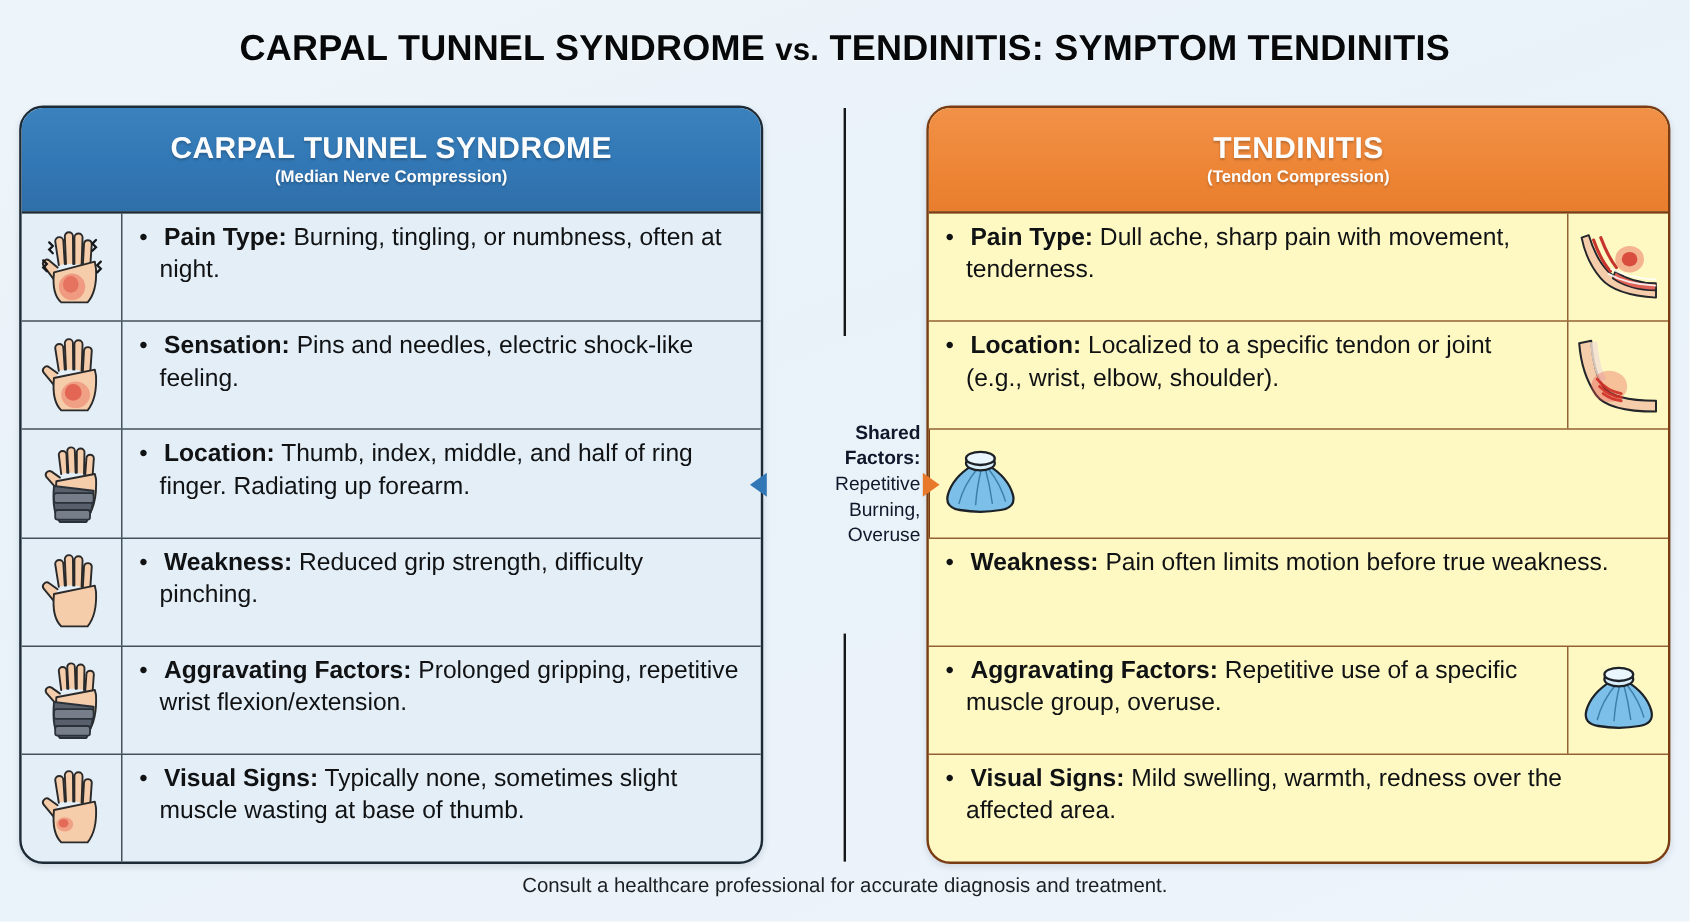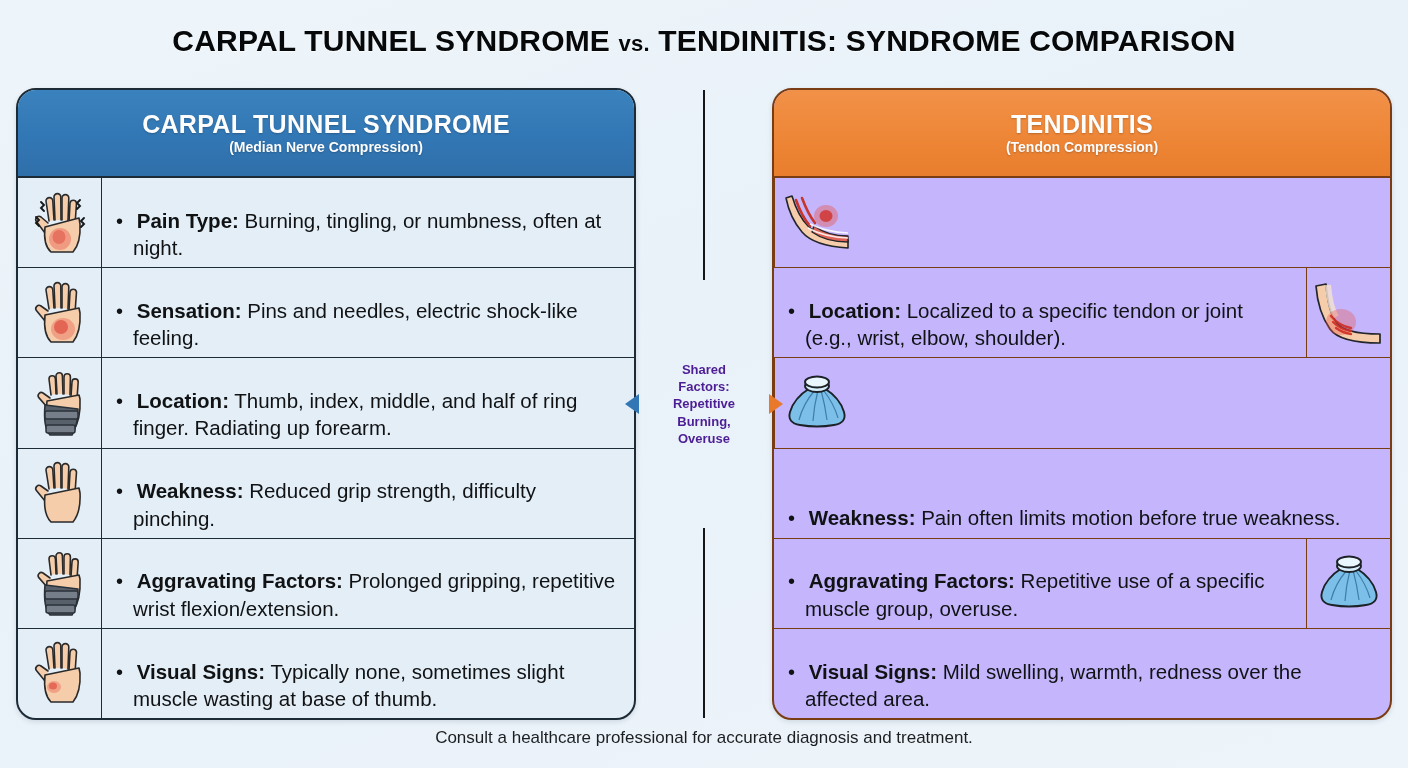--- a/index.html
+++ b/index.html
@@ -22,21 +22,21 @@
     font-size: 30px;
     font-weight: 700;
     letter-spacing: 0.2px;
     color: #07080a;
     padding-top: 24px;
     line-height: 1.1;
     text-shadow: 0 1px 0 rgba(255,255,255,0.7);
   }
   .page-title .vs {
     text-transform: lowercase;
-    font-size: 22px;
+    font-size: 26px;
   }
 
   
   .board {
     position: absolute;
     top: 88px;
     left: 16px;
     right: 16px;
     height: 632px;
     display: flex;
@@ -46,21 +46,21 @@
   .panel {
     width: 620px;
     display: flex;
     flex-direction: column;
     border: 2px solid #1d2b36;
     border-radius: 20px;
     overflow: hidden;
     box-shadow: 0 2px 5px rgba(20,40,70,0.13);
     background: #e3eef7;
   }
-  .panel.right { background: #c4b5fd; border-color: #7a3c12; }
+  .panel.right { background: #fef9c3; border-color: #7a3c12; }
 
   .panel-header {
     flex: 0 0 88px;
     display: flex;
     flex-direction: column;
     align-items: center;
     justify-content: center;
     color: #fdfdfd;
     line-height: 1.12;
     text-shadow: 0 1px 2px rgba(0,0,0,0.22);
@@ -93,21 +93,21 @@
     display: flex;
     align-items: center;
     justify-content: center;
   }
   .panel.left .icon-cell  { border-right: 1.5px solid #1d2b36; }
   .panel.right .icon-cell { border-left: 1.5px solid #7a3c12; }
 
   .text-cell {
     flex: 1 1 auto;
     display: flex;
-    align-items: flex-end;
+    align-items: flex-start;
     padding: 6px 12px 6px 14px;
     min-width: 0;
   }
   .bullet-line {
     font-size: 20.5px;
     line-height: 1.32;
     color: #101214;
     text-indent: -17px;
     padding-left: 17px;
   }
@@ -131,28 +131,28 @@
     left: 50%;
     width: 2px;
     background: #141617;
     transform: translateX(-50%);
   }
   .divider.top    { top: 2px;  height: 190px; }
   .divider.bottom { bottom: 2px; height: 190px; }
 
   .shared-box {
     position: relative;
-    text-align: center;
-    font-size: 13px;
+    text-align: right;
+    font-size: 16px;
     line-height: 1.32;
-    color: #4c1d95;
+    color: #0f172a;
     width: 126px;
   }
   .shared-box .shared-title { font-weight: 700; }
-  .shared-box .shared-body  { font-weight: 700; }
+  .shared-box .shared-body  { font-weight: 400; }
 
   .arrow {
     position: absolute;
     top: 50%;
     width: 0; height: 0;
     transform: translateY(-50%);
   }
   .arrow.left-arrow {
     left: -16px;
     border-top: 10px solid transparent;
@@ -175,21 +175,21 @@
     font-size: 17px;
     color: #1c1f22;
   }
 
   svg { display: block; }
 </style>
 </head>
 <body>
 
 <div class="page-title">
-  <span>CARPAL TUNNEL SYNDROME </span><span class="vs">vs.</span><span> TENDINITIS: SYNDROME COMPARISON</span>
+  <span>CARPAL TUNNEL SYNDROME </span><span class="vs">vs.</span><span> TENDINITIS: SYMPTOM TENDINITIS</span>
 </div>
 
 <div class="board">
 
   <div class="panel left">
     <div class="panel-header">
       <div class="h-main">CARPAL TUNNEL SYNDROME</div>
       <div class="h-sub">(Median Nerve Compression)</div>
     </div>
     <div class="rows">
@@ -354,20 +354,25 @@
   </div>
 
   <div class="panel right">
     <div class="panel-header">
       <div class="h-main">TENDINITIS</div>
       <div class="h-sub">(Tendon Compression)</div>
     </div>
     <div class="rows">
 
       <div class="row">
+        <div class="text-cell">
+          <div class="bullet-line">
+            <b>Pain Type:</b><span> Dull ache, sharp pain with movement, tenderness.</span>
+          </div>
+        </div>
         <div class="icon-cell">
           <svg width="70" height="66" viewBox="0 0 70 66">
             <path d="M10 6 q6 20 16 30 q12 12 40 14 l0 8 q-34-2-46-16 Q8 28 4 8 z" fill="#f6cdaa" stroke="#23262a" stroke-width="1.6" stroke-linejoin="round"></path>
             <g stroke="#c6362e" stroke-width="2.6" fill="none" stroke-linecap="round">
               <path d="M14 10 q6 17 14 26"></path>
               <path d="M20 8 q6 16 13 25"></path>
             </g>
             <ellipse cx="44" cy="26" rx="12" ry="11" fill="#e8564a" opacity="0.42"></ellipse>
             <ellipse cx="44" cy="26" rx="6.5" ry="6" fill="#cf2f26" opacity="0.78"></ellipse>
             <path d="M32 36 q14 10 34 10 l0 6 q-22 0-36-10 z" fill="#de6256" stroke="#23262a" stroke-width="1.4" stroke-linejoin="round"></path>

